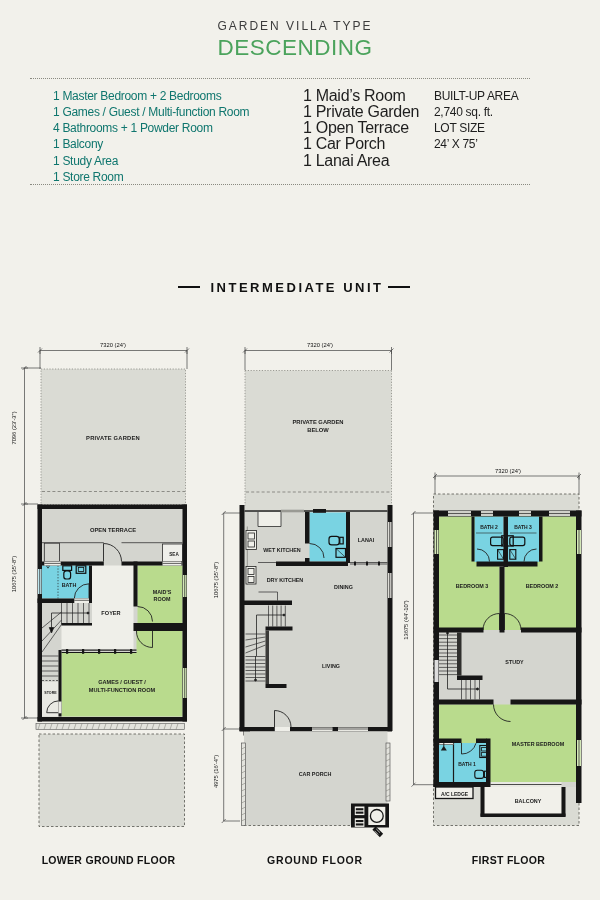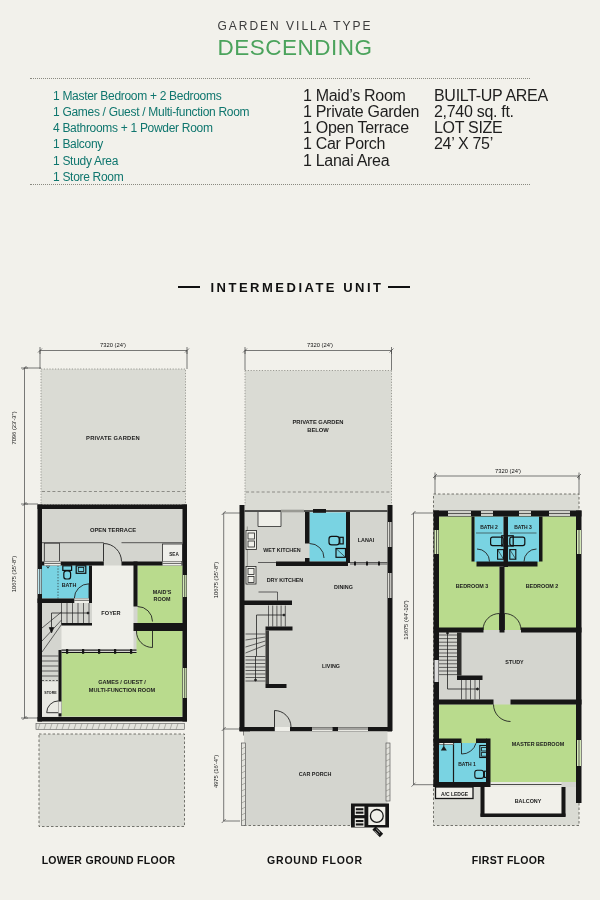--- a/index.html
+++ b/index.html
@@ -27,21 +27,21 @@
 </div>
 
 <div class="abs" style="left:303px;top:87.5px;width:130px;font-size:16px;letter-spacing:-0.3px;line-height:16.3px;color:#1e1e1e;">
 1 Maid’s Room<br>
 1 Private Garden<br>
 1 Open Terrace<br>
 1 Car Porch<br>
 1 Lanai Area
 </div>
 
-<div class="abs" style="left:434px;top:87.5px;width:140px;font-size:16px;letter-spacing:-0.3px;line-height:16.3px;color:#1e1e1e;">
+<div class="abs" style="left:434px;top:87.5px;width:140px;font-size:12px;letter-spacing:-0.3px;line-height:16.3px;color:#1e1e1e;">
 BUILT-UP AREA<br>
 2,740 sq. ft.<br>
 LOT SIZE<br>
 24’ X 75’
 </div>
 
 <div class="abs" style="left:30px;top:184px;width:500px;height:0;border-top:1.4px dotted #8a8a80;"></div>
 
 <div class="abs" style="left:178px;top:286px;width:22px;height:1.7px;background:#111;"></div>
 

